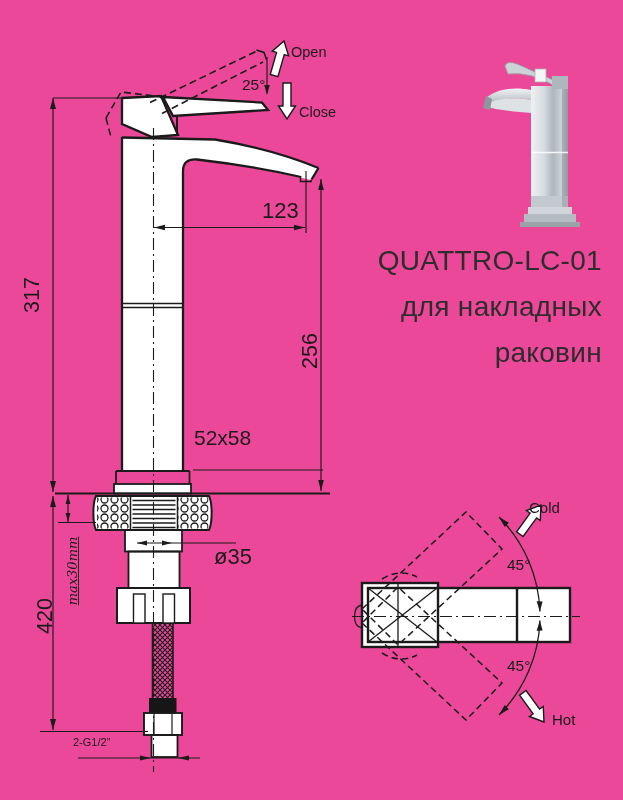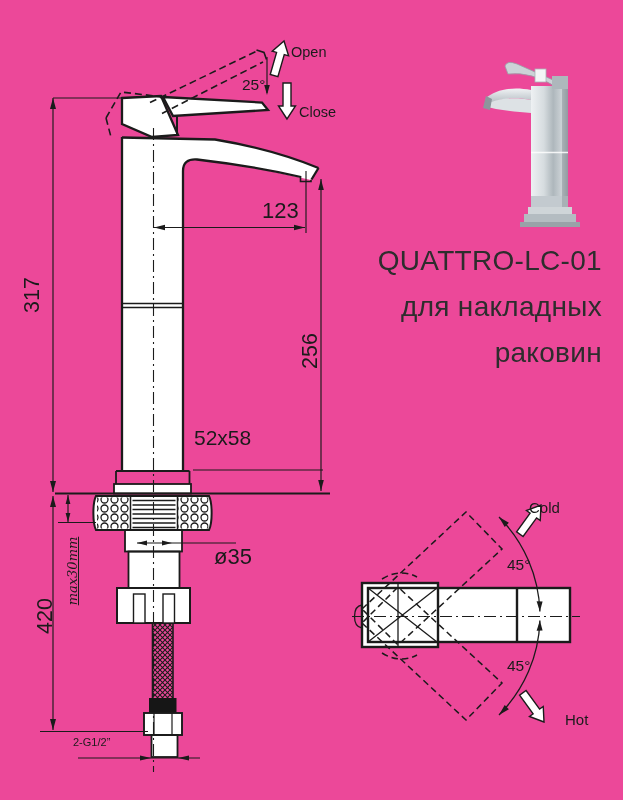--- a/index.html
+++ b/index.html
@@ -15,21 +15,21 @@
   #lbl-317{left:2px;top:283px;width:60px;height:24px;}
   #lbl-256{left:280px;top:339px;width:60px;height:24px;}
   #lbl-5258{left:194px;top:426px;font-size:21px;}
   #lbl-o35{left:197px;top:544px;font-size:22px;margin-left:17px;}
   #lbl-max30{left:35px;top:561px;width:80px;height:20px;
      font-family:"DejaVu Serif",serif;font-style:italic;font-size:13px;
      text-decoration:underline;transform:rotate(-90deg);text-align:center;}
   #lbl-420{left:15px;top:604px;width:60px;height:24px;}
   #lbl-g12{left:73px;top:736px;font-size:11px;}
   #lbl-cold{left:529px;top:499px;font-size:15px;}
-  #lbl-hot{left:565px;top:711px;font-size:15px;}
+  #lbl-hot{left:552px;top:711px;font-size:15px;}
   #lbl-45t{left:507px;top:556px;font-size:15.5px;}
   #lbl-45b{left:507px;top:657px;font-size:15.5px;}
   #lbl-open{left:291px;top:44px;}
   #lbl-close{left:299px;top:104px;}
   #title-block{position:absolute;left:320px;top:238px;width:282px;text-align:right;
      font-size:28px;line-height:46px;color:#2d2d2d;letter-spacing:0.3px;}
 </style>
 </head>
 <body>
 

